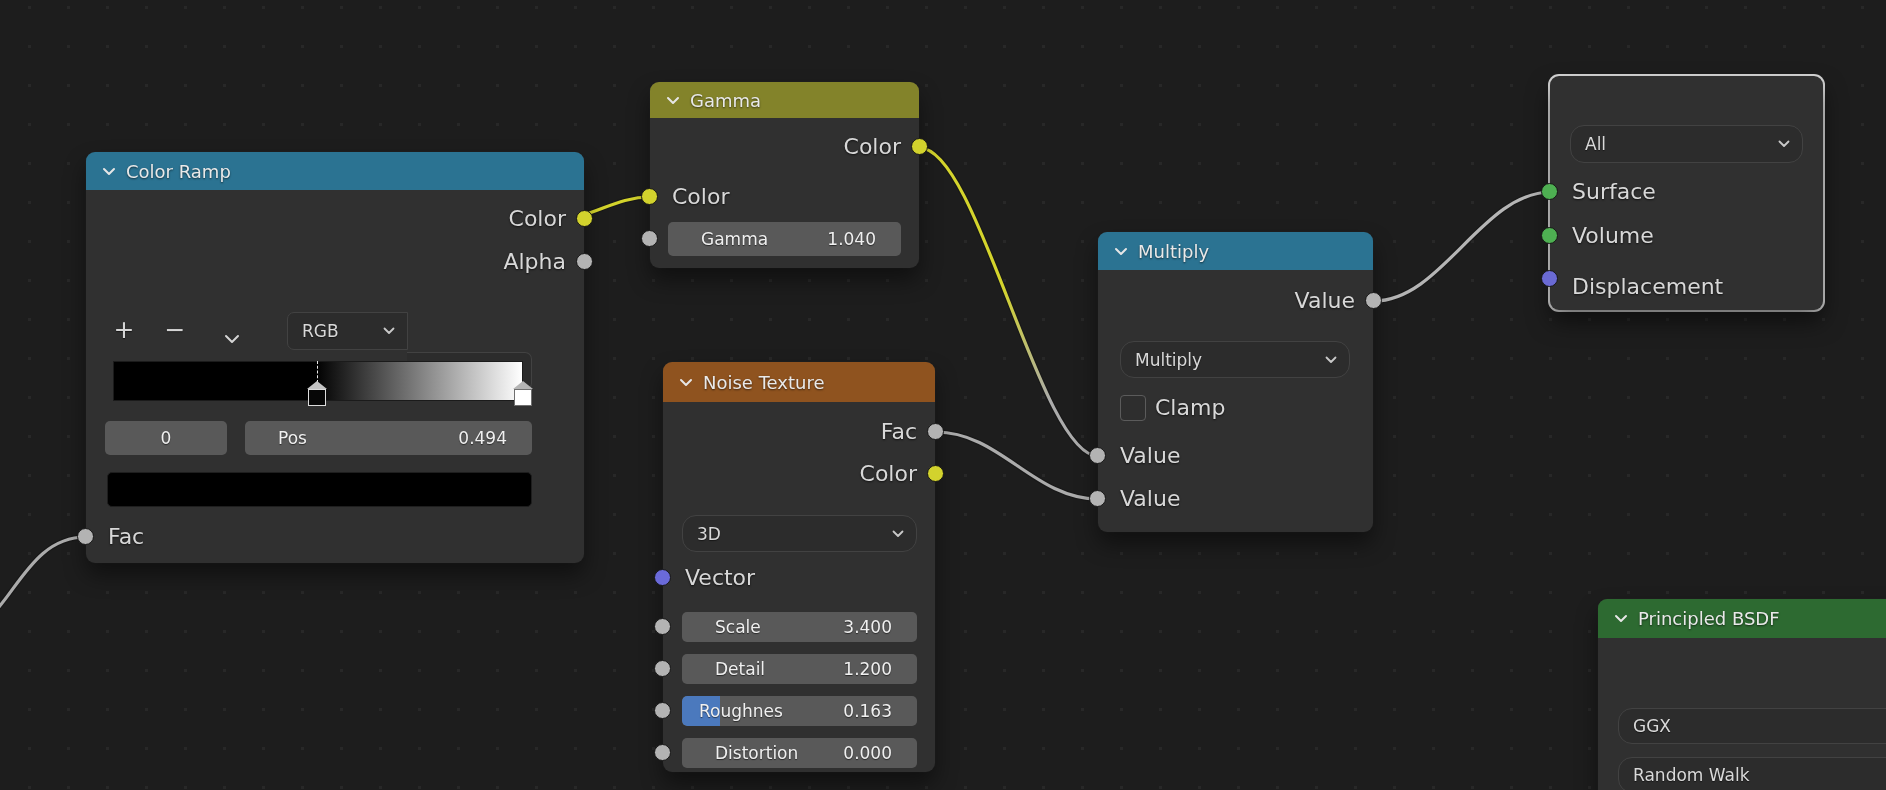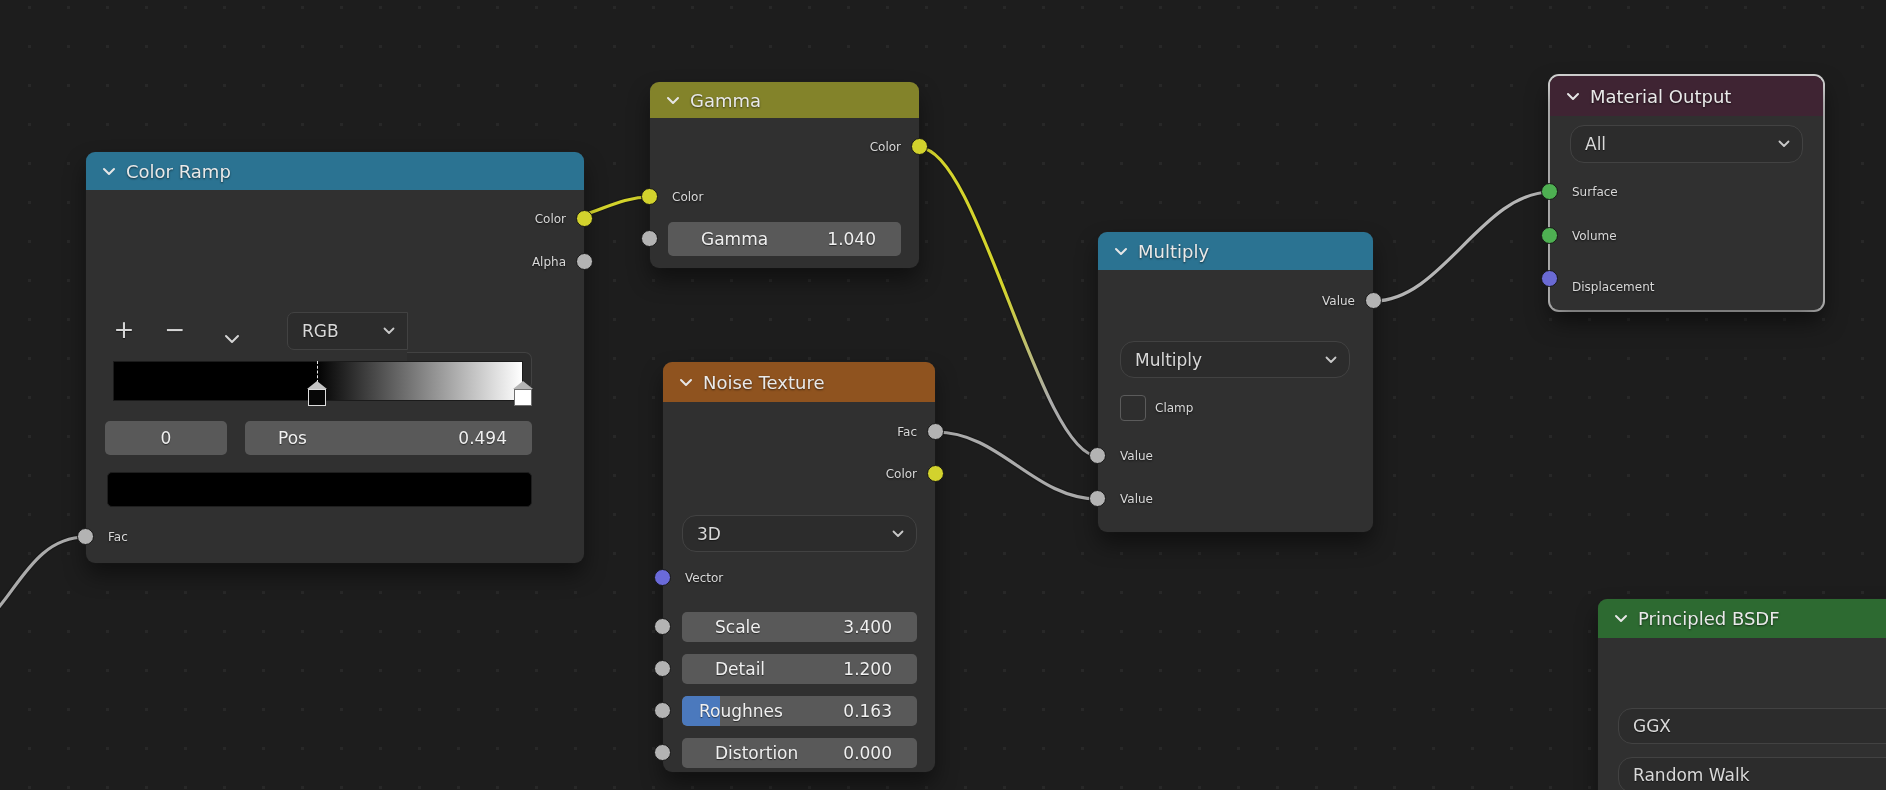--- a/index.html
+++ b/index.html
@@ -18,21 +18,21 @@
     position:absolute; z-index:2; background:#303030; border-radius:9px;
     box-shadow:0 12px 22px rgba(0,0,0,.45), 0 0 0 1px #1f1f1f;
   }
   .node.selected{box-shadow:0 12px 22px rgba(0,0,0,.5), 0 0 0 2px #d8d8d8;}
   .nheader{
     position:absolute; left:0; top:0; right:0; border-radius:9px 9px 0 0;
     display:flex; align-items:center; gap:10px; padding-left:16px; box-sizing:border-box;
     color:#e9e9e9; font-size:18px; text-shadow:0 1px 2px rgba(0,0,0,.6);
   }
   .chev{flex:0 0 auto; display:block;}
-  .srow{position:absolute; font-size:12px; color:#d8d8d8; line-height:24px; height:24px;
+  .srow{position:absolute; font-size:22px; color:#d8d8d8; line-height:24px; height:24px;
         text-shadow:0 1px 2px rgba(0,0,0,.65); white-space:nowrap;}
   .srow.out{right:18px; text-align:right;}
   .srow.in{left:22px;}
   .sock{position:absolute; width:17px; height:17px; border-radius:50%;
         border:1.5px solid #161616; box-sizing:border-box; z-index:3;}
   .dd{
     position:absolute; background:#2c2c2c; border:1px solid #424242; border-radius:14px;
     box-sizing:border-box; color:#d9d9d9; font-size:17px;
     display:flex; align-items:center; padding:0 12px 0 14px;
     text-shadow:0 1px 1px rgba(0,0,0,.5);
@@ -231,26 +231,20 @@
     <div class="checkbox" style="left:22px; top:163px;"></div>
     <div class="srow" style="left:57px; top:164px;">Clamp</div>
 
     <div class="srow in" style="top:212px;">Value</div>
     <span class="sock" style="left:-9px; top:215px; background:#b3b3b3;"></span>
     <div class="srow in" style="top:255px;">Value</div>
     <span class="sock" style="left:-9px; top:258px; background:#b3b3b3;"></span>
   </div>
 
   <div class="node selected" style="left:1550px; top:76px; width:273px; height:234px;">
-    <div class="nheader" style="height:40px; background:#3f2433;">
-      <svg class="chev" width="14" height="9" viewBox="0 0 14 9">
-        <polyline points="2,2 7,7 12,2" fill="none" stroke="#e6e6e6" stroke-width="2" stroke-linecap="round" stroke-linejoin="round"></polyline>
-      </svg>
-      <span>Material Output</span>
-    </div>
 
     <div class="dd" style="left:20px; top:49px; width:233px; height:38px;">
       <span class="ddlabel">All</span>
       <svg width="12" height="8" viewBox="0 0 12 8">
         <polyline points="1.5,1.5 6,6 10.5,1.5" fill="none" stroke="#c9c9c9" stroke-width="1.8" stroke-linecap="round" stroke-linejoin="round"></polyline>
       </svg>
     </div>
 
     <div class="srow in" style="top:104px;">Surface</div>
     <span class="sock" style="left:-9px; top:107px; background:#4eb052;"></span>

